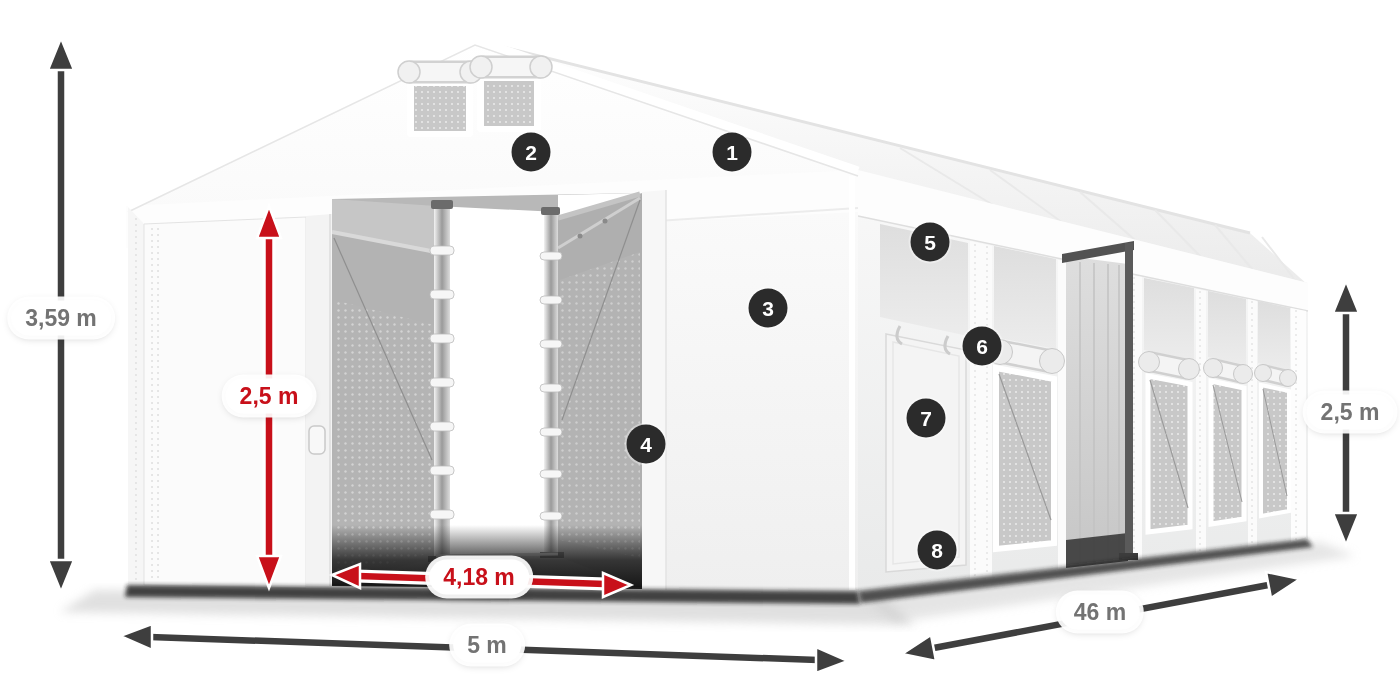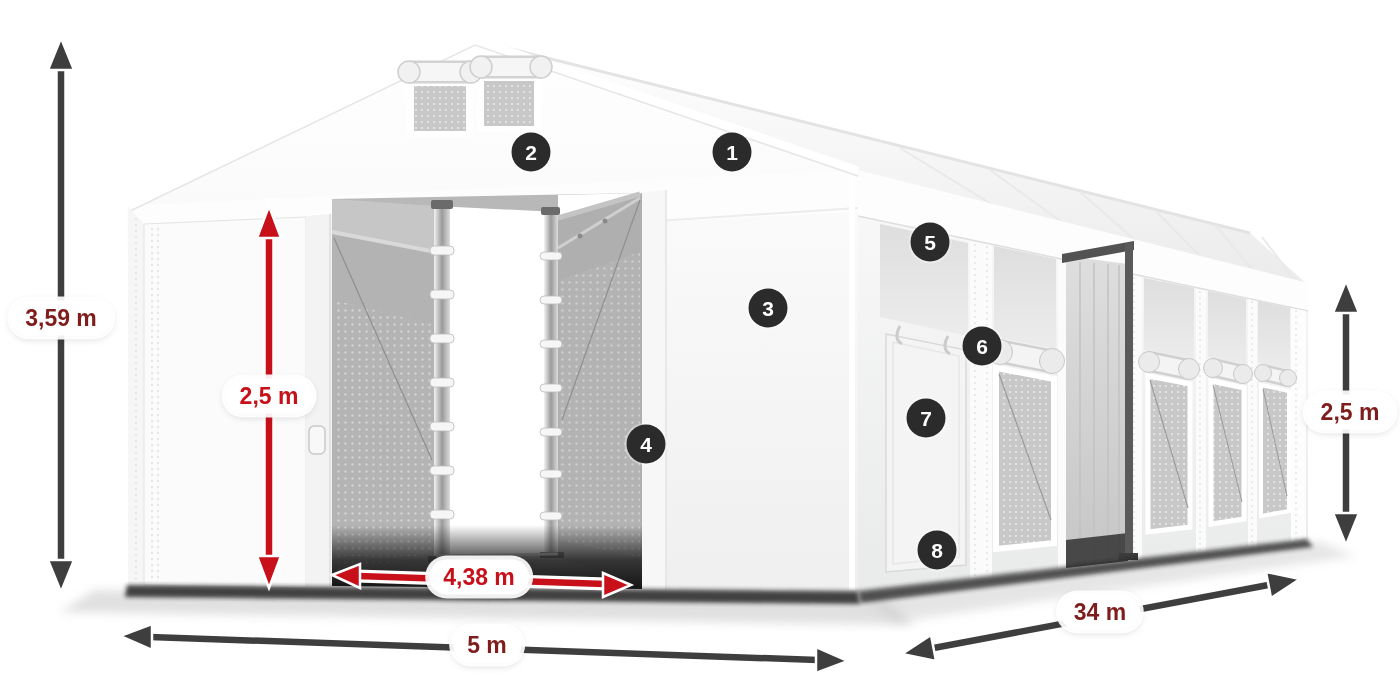--- a/index.html
+++ b/index.html
@@ -1,21 +1,21 @@
 <!DOCTYPE html>
 <html><head>
 <meta charset="utf-8">
 <style>
   html,body{margin:0;padding:0;background:#ffffff;}
   .stage{position:relative;width:1400px;height:700px;background:#ffffff;overflow:hidden;
          font-family:"Liberation Sans",sans-serif;}
   .stage svg{position:absolute;left:0;top:0;}
   .pill{position:absolute;transform:translate(-50%,-50%);background:#ffffff;
         border-radius:22px;padding:6px 14px;font-weight:bold;font-size:23px;line-height:1;
-        color:#7f1d1d;white-space:nowrap;z-index:3;
+        color:#737373;white-space:nowrap;z-index:3;
         box-shadow:0 0 0 4px rgba(255,255,255,0.92),0 2px 8px rgba(0,0,0,0.25);}
   .pill.red{color:#c8101a;}
   .badge{position:absolute;transform:translate(-50%,-50%);width:39px;height:39px;
          border-radius:50%;background:#2b2b2b;color:#ffffff;font-weight:bold;font-size:21px;
          display:flex;align-items:center;justify-content:center;z-index:4;
          box-shadow:0 0 0 2px rgba(255,255,255,0.35);}
 </style>
 </head>
 <body>
 
@@ -311,23 +311,23 @@
   <g>
     <line x1="1346" y1="307" x2="1346" y2="519" stroke="#ffffff" stroke-width="13" stroke-linecap="round"></line>
     <line x1="1346" y1="311" x2="1346" y2="515" stroke="#3e3e3e" stroke-width="6.5"></line>
     <polygon points="1346,281 1333,313 1359,313" fill="#3e3e3e" stroke="#ffffff" stroke-width="2.5"></polygon>
     <polygon points="1346,545 1333,513 1359,513" fill="#3e3e3e" stroke="#ffffff" stroke-width="2.5"></polygon>
   </g>
 </svg>
 
 <div class="pill" style="left:61px;top:318px">3,59 m</div>
 <div class="pill red" style="left:269px;top:396px">2,5 m</div>
-<div class="pill red" style="left:479px;top:577px">4,38 m</div>
+<div class="pill red" style="left:479px;top:577px">4,18 m</div>
 <div class="pill" style="left:487px;top:645px">5 m</div>
-<div class="pill" style="left:1100px;top:612px">34 m</div>
+<div class="pill" style="left:1100px;top:612px">46 m</div>
 <div class="pill" style="left:1350px;top:412px">2,5 m</div>
 
 <div class="badge" style="left:732px;top:152px">1</div>
 <div class="badge" style="left:531px;top:152px">2</div>
 <div class="badge" style="left:768px;top:308px">3</div>
 <div class="badge" style="left:646px;top:444px">4</div>
 <div class="badge" style="left:930px;top:242px">5</div>
 <div class="badge" style="left:982px;top:346px">6</div>
 <div class="badge" style="left:926px;top:418px">7</div>
 <div class="badge" style="left:937px;top:550px">8</div>

